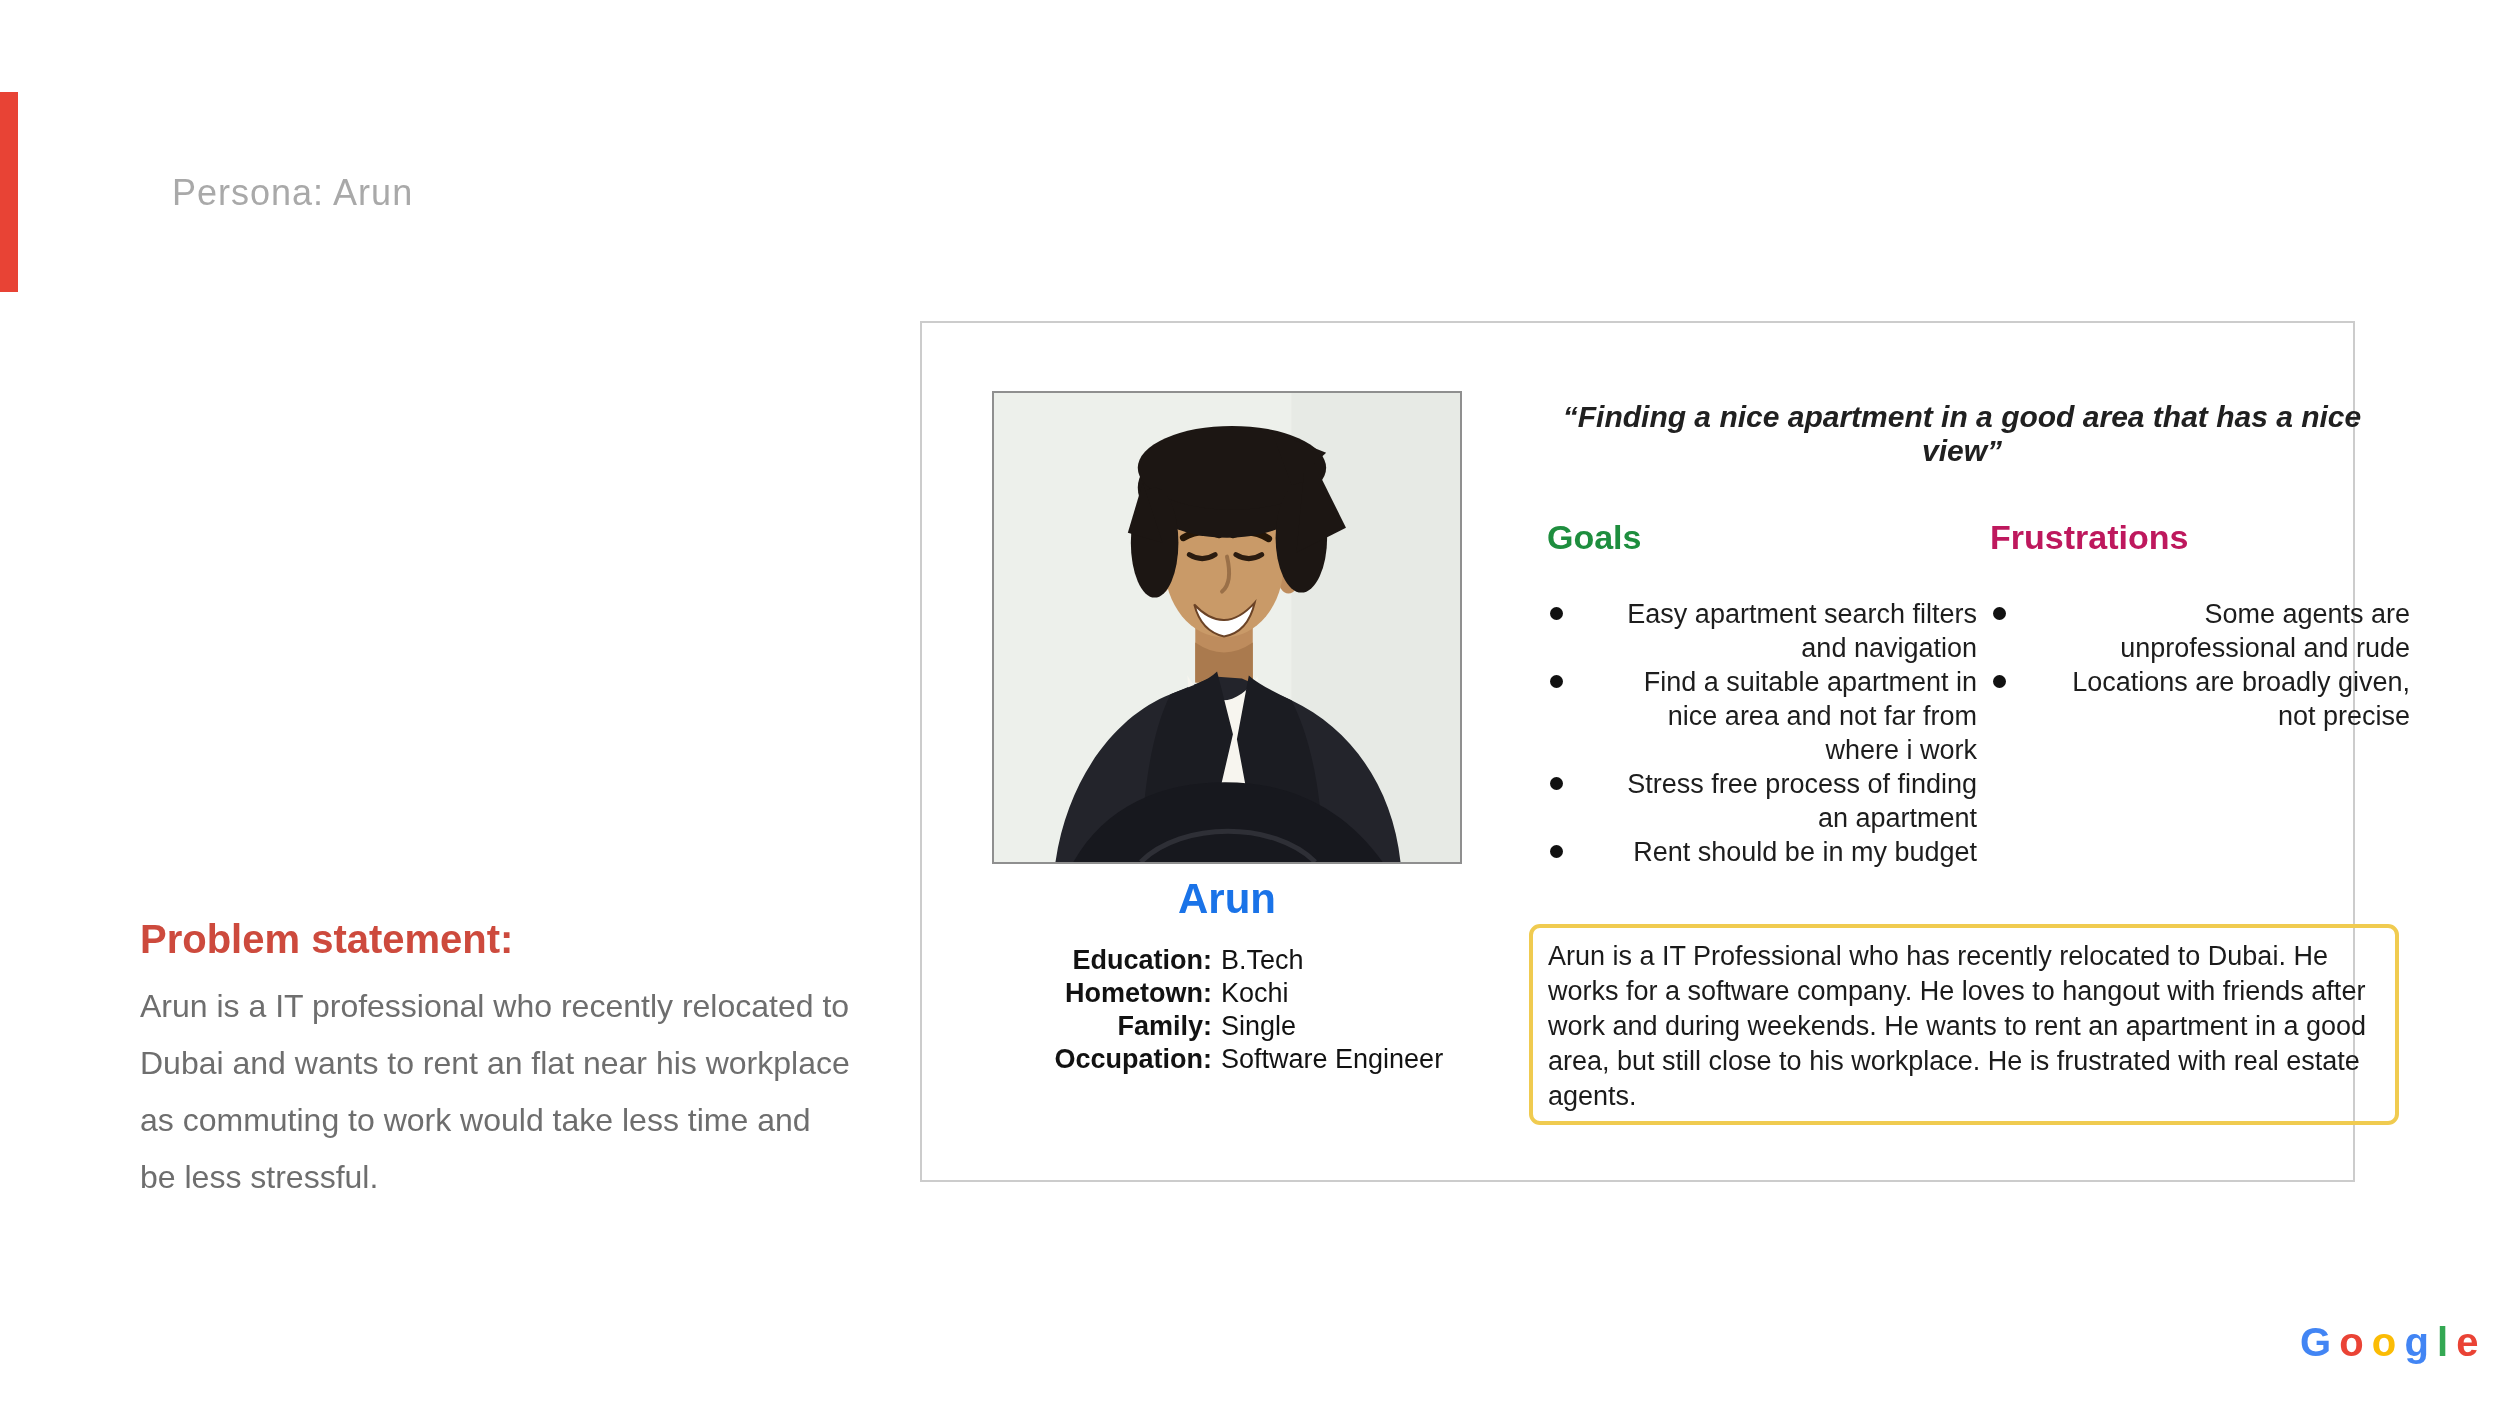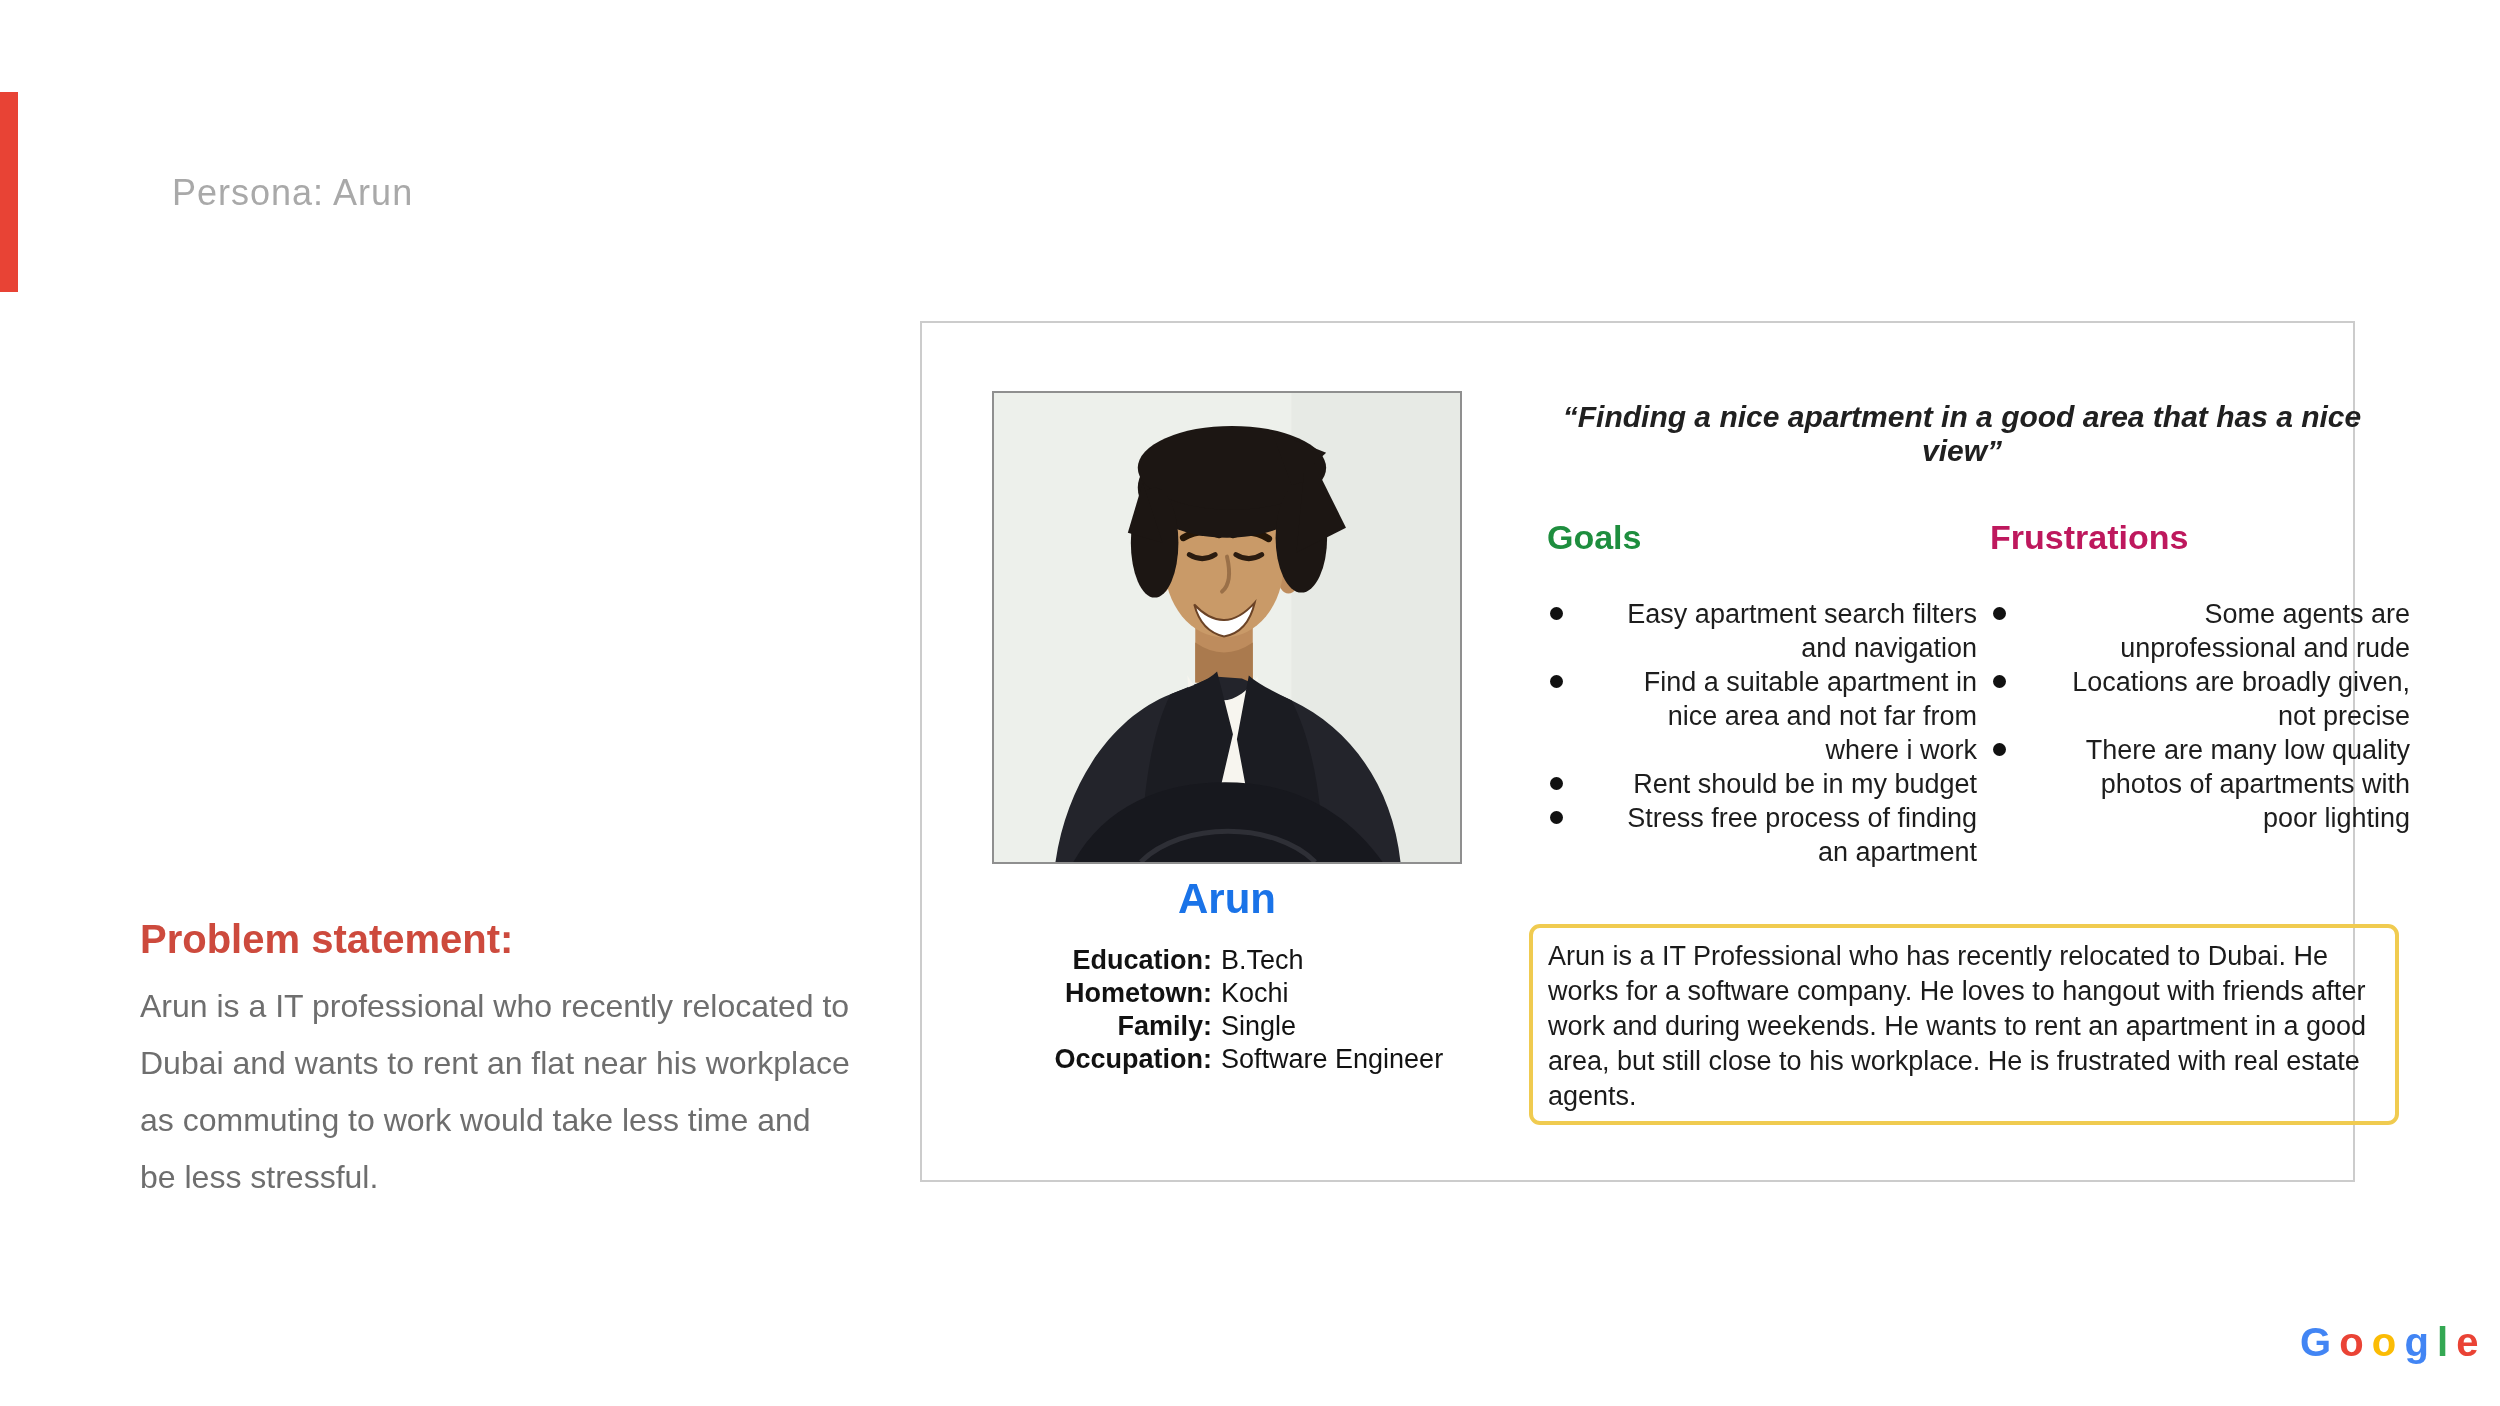--- a/index.html
+++ b/index.html
@@ -161,35 +161,34 @@
   <div class="quote">“Finding a nice apartment in a good area that has a nice view”</div>
 
   <div class="col col-goals">
     <h3 class="col-heading" style="color: rgb(30, 142, 62);">Goals</h3>
     <ul class="bullet-list">
 
         <li>Easy apartment search filters and navigation</li>
 
         <li>Find a suitable apartment in nice area and not far from where i work</li>
 
+        <li>Stress free process of finding an apartment</li>
+
         <li>Rent should be in my budget</li>
-
-        <li>Stress free process of finding an apartment</li>
       </ul>
   </div>
 
   <div class="col col-frustrations">
     <h3 class="col-heading" style="color: #be185d;">Frustrations</h3>
     <ul class="bullet-list">
 
         <li>Some agents are unprofessional and rude</li>
 
         <li>Locations are broadly given, not precise</li>
 
-        <li>There are many low quality photos of apartments with poor lighting</li>
       </ul>
   </div>
 
   <div class="persona-name" style="color: rgb(26, 115, 232);">Arun</div>
 
   <div class="details">
 
 
       <div class="detail-row">
         <span class="detail-label">Education:</span>

